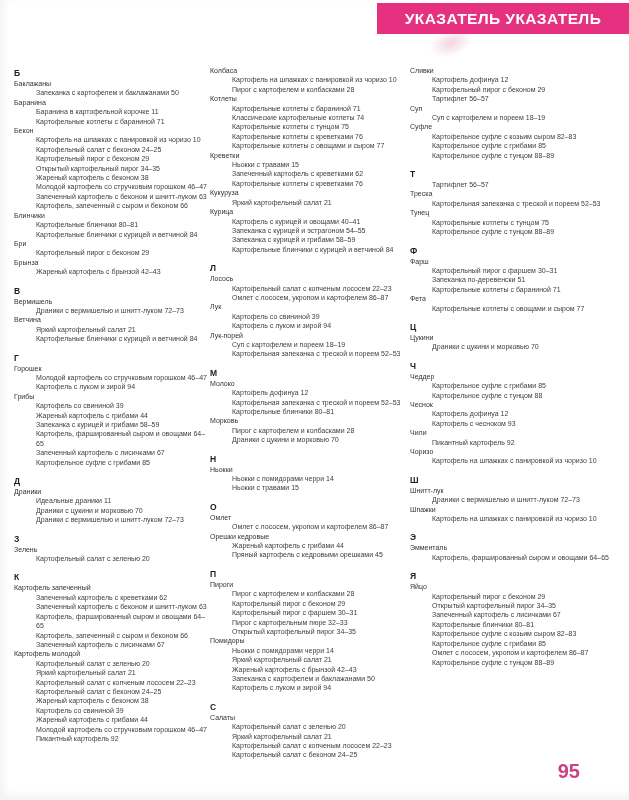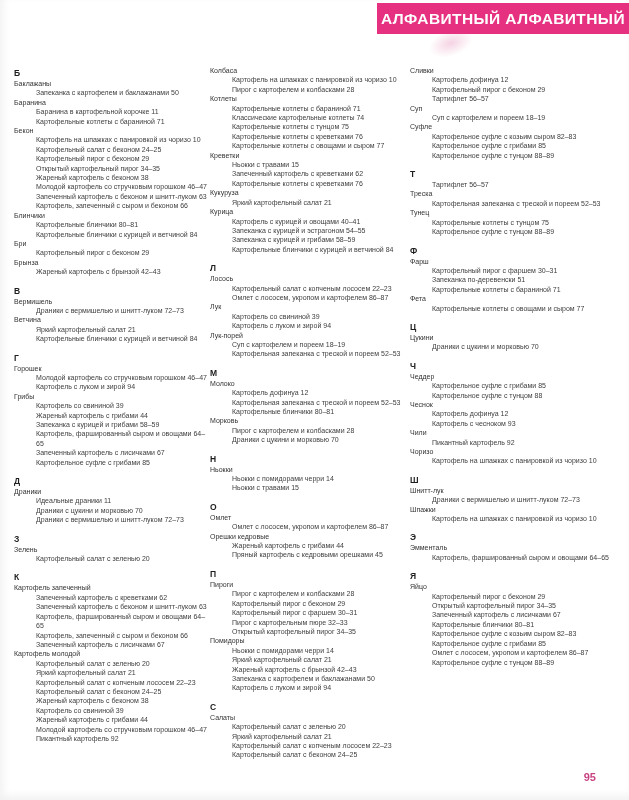--- a/index.html
+++ b/index.html
@@ -54,32 +54,32 @@
     color: #333333;
   }
   .entry {
     font-size: 7px;
     line-height: 9.4px;
     padding-left: 22px;
     color: #404040;
   }
   .pageno {
     position: absolute;
-    right: 33px; bottom: 17px;
+    right: 49px; bottom: 17px;
     color: #c94384;
     font-weight: bold;
-    font-size: 11px;
+    font-size: 20px;
   }
 </style>
 </head>
 <body>
 
 <div class="page">
   <div class="banner" style="background: rgb(229, 49, 127);">
-    <span style="color: rgb(255, 255, 255);">АЛФАВИТНЫЙ АЛФАВИТНЫЙ</span>
+    <span style="color: rgb(255, 255, 255);">УКАЗАТЕЛЬ УКАЗАТЕЛЬ</span>
   </div>
   <div class="smudge"></div>
   <div class="columns">
       <div class="col">
         <div class="letter">Б</div>
         <div class="term">Баклажаны</div>
         <div class="entry">Запеканка с картофелем и баклажанами 50</div>
         <div class="term">Баранина</div>
         <div class="entry">Баранина в картофельной корочке 11</div>
         <div class="entry">Картофельные котлеты с бараниной 71</div>

